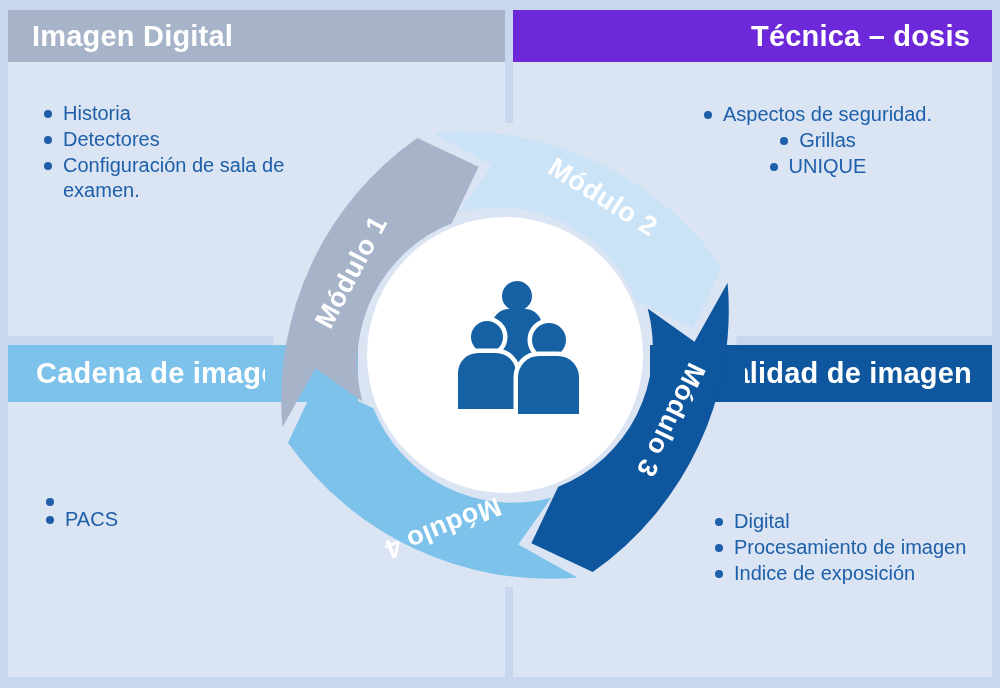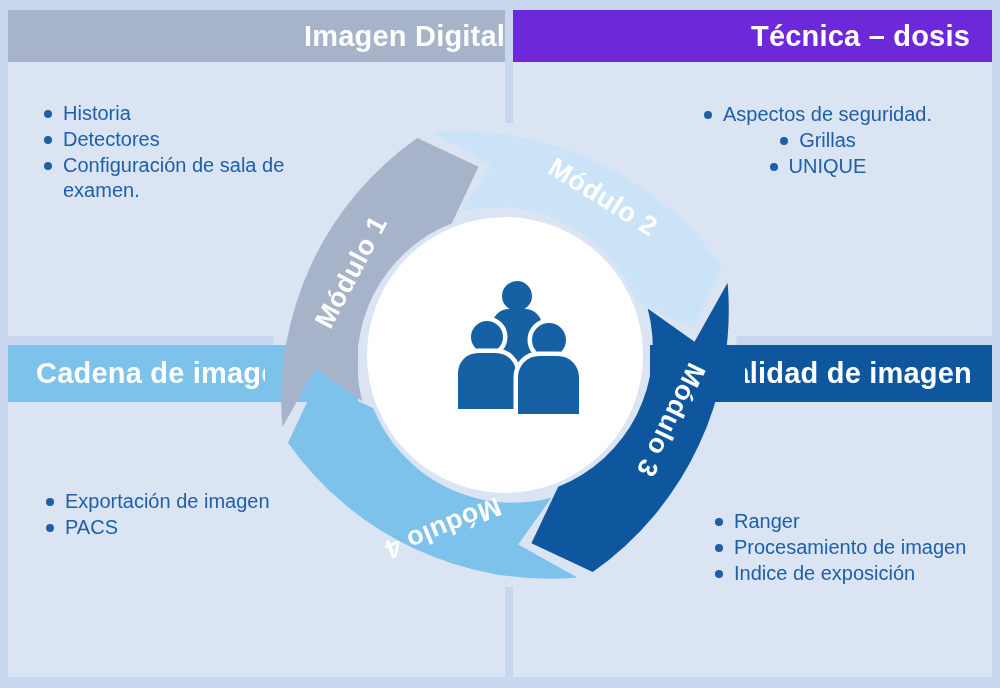--- a/index.html
+++ b/index.html
@@ -12,21 +12,21 @@
   .panel{ position:absolute; background:#dbe4f3; }
   #p-tl{ left:8px;   top:10px;  width:497px; height:326px; }
   #p-tr{ left:513px; top:10px;  width:479px; height:326px; }
   #p-bl{ left:8px;   top:345px; width:497px; height:332px; }
   #p-br{ left:513px; top:345px; width:479px; height:332px; }
 
   .hbar{
     position:absolute; display:flex; align-items:center;
     color:#ffffff; font-weight:bold; font-size:29px; letter-spacing:.2px;
   }
-  #h-tl{ left:8px;   top:10px;  width:497px; height:52px; background:#a7b3c8; padding-left:24px;justify-content:flex-end; }
+  #h-tl{ left:8px;   top:10px;  width:497px; height:52px; background:#a7b3c8; padding-left:24px; }
   #h-tr{ left:513px; top:10px;  width:479px; height:52px; background:#6d28d9; justify-content:flex-end; padding-right:22px; }
   #h-bl{ left:8px;   top:345px; width:332px; height:57px; background:#7cc2ea; padding-left:28px; }
   #h-br{ left:660px; top:345px; width:332px; height:57px; background:#0e579e; justify-content:flex-end; padding-right:20px; }
 
   .list{
     position:absolute; display:flex; flex-direction:column; gap:1px;
     color:#1d5fa9; font-size:20px; line-height:25px;
   }
   .li{ display:flex; align-items:flex-start; }
   .dot{
@@ -96,32 +96,31 @@
       </div>
     <div class="li">
         <span class="dot"></span>
         <span class="txt">UNIQUE</span>
       </div>
   </div>
 
   <div class="list" id="l-bl">
     <div class="li">
         <span class="dot"></span>
-        <span class="txt">Exportación de imagen</span>
       </div>
     <div class="li">
         <span class="dot"></span>
         <span class="txt">PACS</span>
       </div>
   </div>
 
   <div class="list" id="l-br">
     <div class="li">
         <span class="dot"></span>
-        <span class="txt">Ranger</span>
+        <span class="txt">Digital</span>
       </div>
     <div class="li">
         <span class="dot"></span>
         <span class="txt">Procesamiento de imagen</span>
       </div>
     <div class="li">
         <span class="dot"></span>
         <span class="txt">Indice de exposición</span>
       </div>
   </div>

